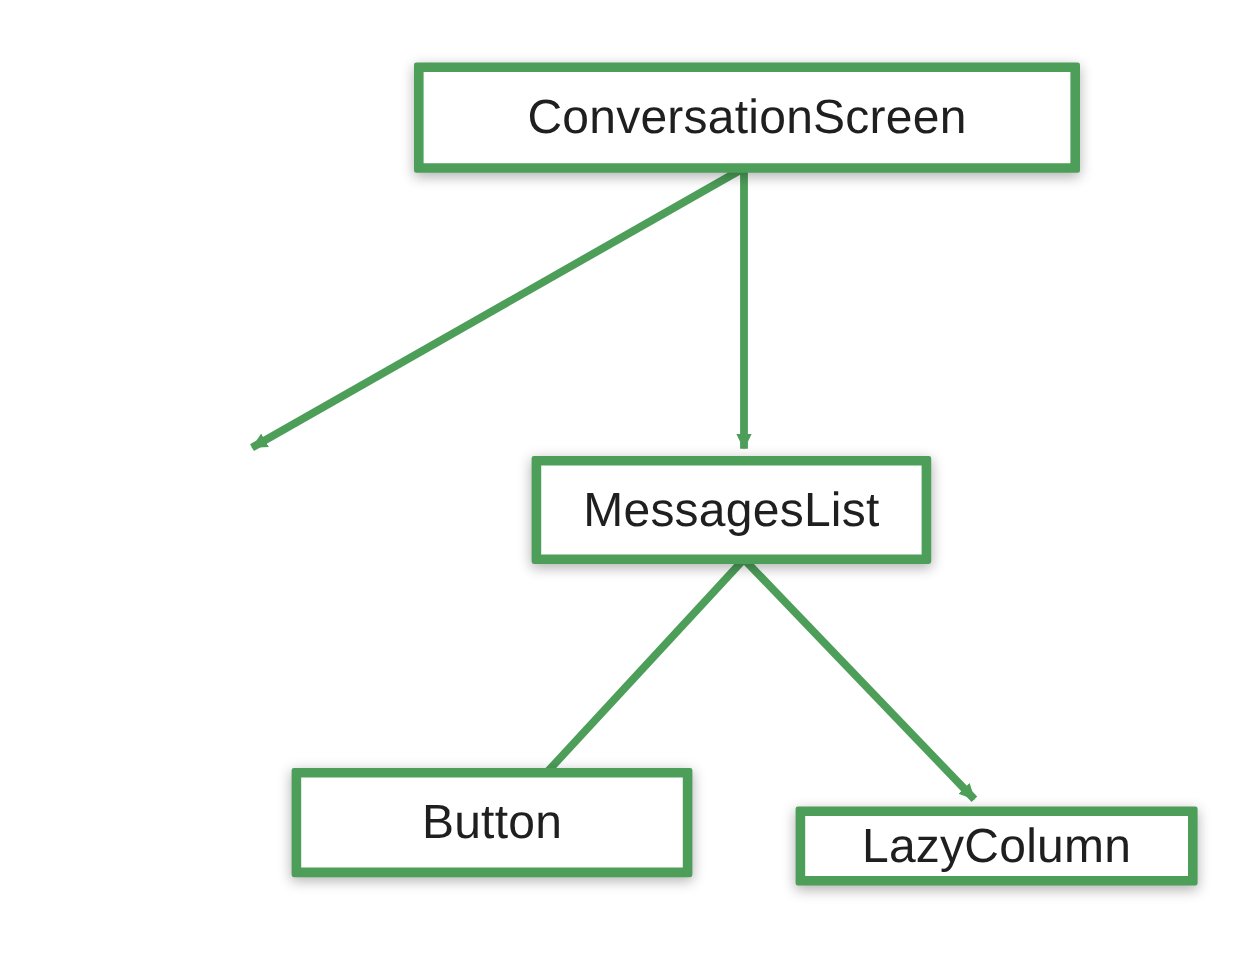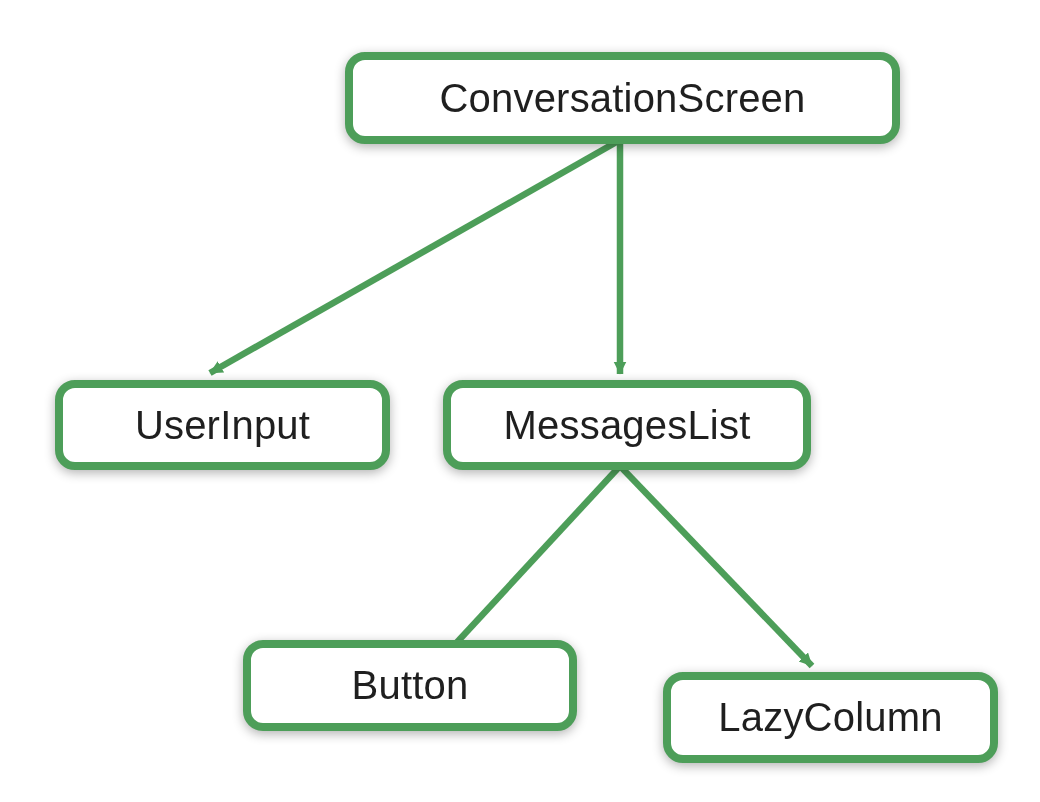--- a/index.html
+++ b/index.html
@@ -34,39 +34,39 @@
     stroke-width: 6.5;
     fill: none;
   }
   .edges marker path {
     fill: var(--accent);
   }
   .node {
     position: absolute;
     background: var(--node-fill);
     border: 8px solid var(--accent);
-    border-radius: 20px;
+    border-radius: 2px;
     box-shadow: 0 3px 11px rgba(0, 0, 0, 0.30);
     display: flex;
     align-items: center;
     justify-content: center;
   }
   .node-label {
     color: var(--text);
     font-size: 40px;
     font-weight: 400;
     letter-spacing: 0.2px;
     white-space: nowrap;
   }
   
   .node-root   { left: 345px; top: 52px;  width: 555px; height: 92px; }
   .node-left   { left: 55px;  top: 380px; width: 335px; height: 90px; }
-  .node-mid    { left: 443px; top: 380px; width: 368px; height: 90px; }
+  .node-mid    { left: 443px; top: 380px; width: 333px; height: 90px; }
   .node-bleft  { left: 243px; top: 640px; width: 334px; height: 91px; }
-  .node-bright { left: 663px; top: 672px; width: 335px; height: 91px; }
+  .node-bright { left: 663px; top: 672px; width: 335px; height: 66px; }
 </style>
 </head>
 <body>
 
 <div class="stage">
 
   <svg class="edges" viewBox="0 0 1040 802" xmlns="http://www.w3.org/2000/svg" aria-hidden="true">
     <defs>
       <marker id="arrowhead" markerUnits="userSpaceOnUse" markerWidth="16" markerHeight="15" refX="12.5" refY="6.5" orient="auto">
         <path d="M0,0 L13,6.5 L0,13 Z"></path>
@@ -75,23 +75,20 @@
     <line x1="620" y1="140" x2="210" y2="373" marker-end="url(#arrowhead)"></line>
     <line x1="620" y1="140" x2="620" y2="374" marker-end="url(#arrowhead)"></line>
     <line x1="620" y1="466" x2="435" y2="666" marker-end="url(#arrowhead)"></line>
     <line x1="620" y1="466" x2="812" y2="666" marker-end="url(#arrowhead)"></line>
   </svg>
 
   <div class="node node-root">
     <span class="node-label">ConversationScreen</span>
   </div>
 
-  <div class="node node-left">
-    <span class="node-label">UserInput</span>
-  </div>
 
   <div class="node node-mid">
     <span class="node-label">MessagesList</span>
   </div>
 
   <div class="node node-bleft">
     <span class="node-label">Button</span>
   </div>
 
   <div class="node node-bright">

